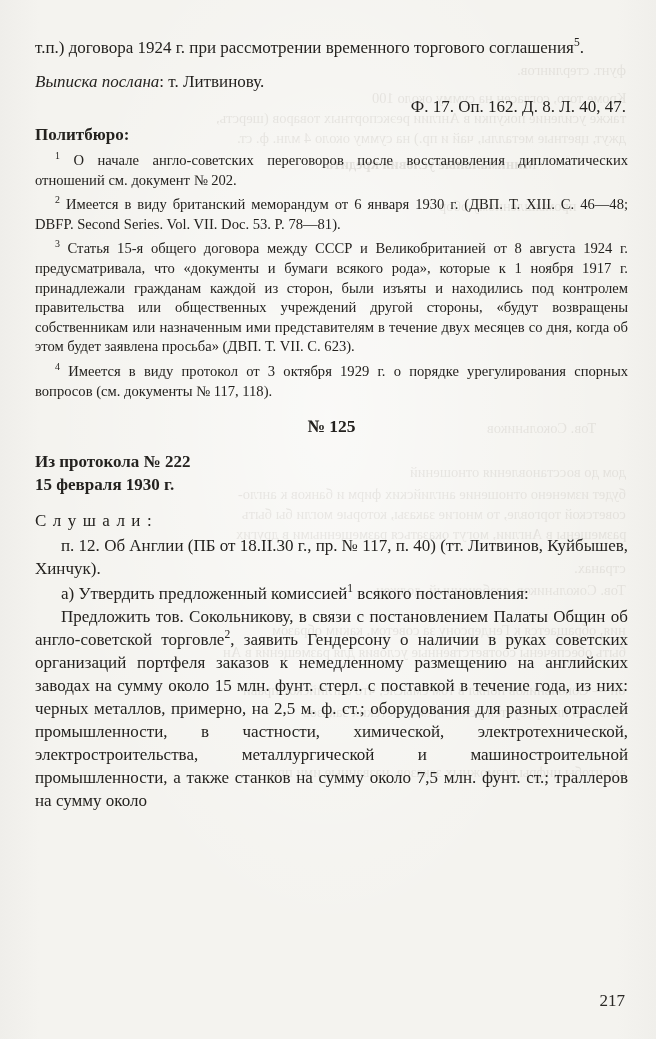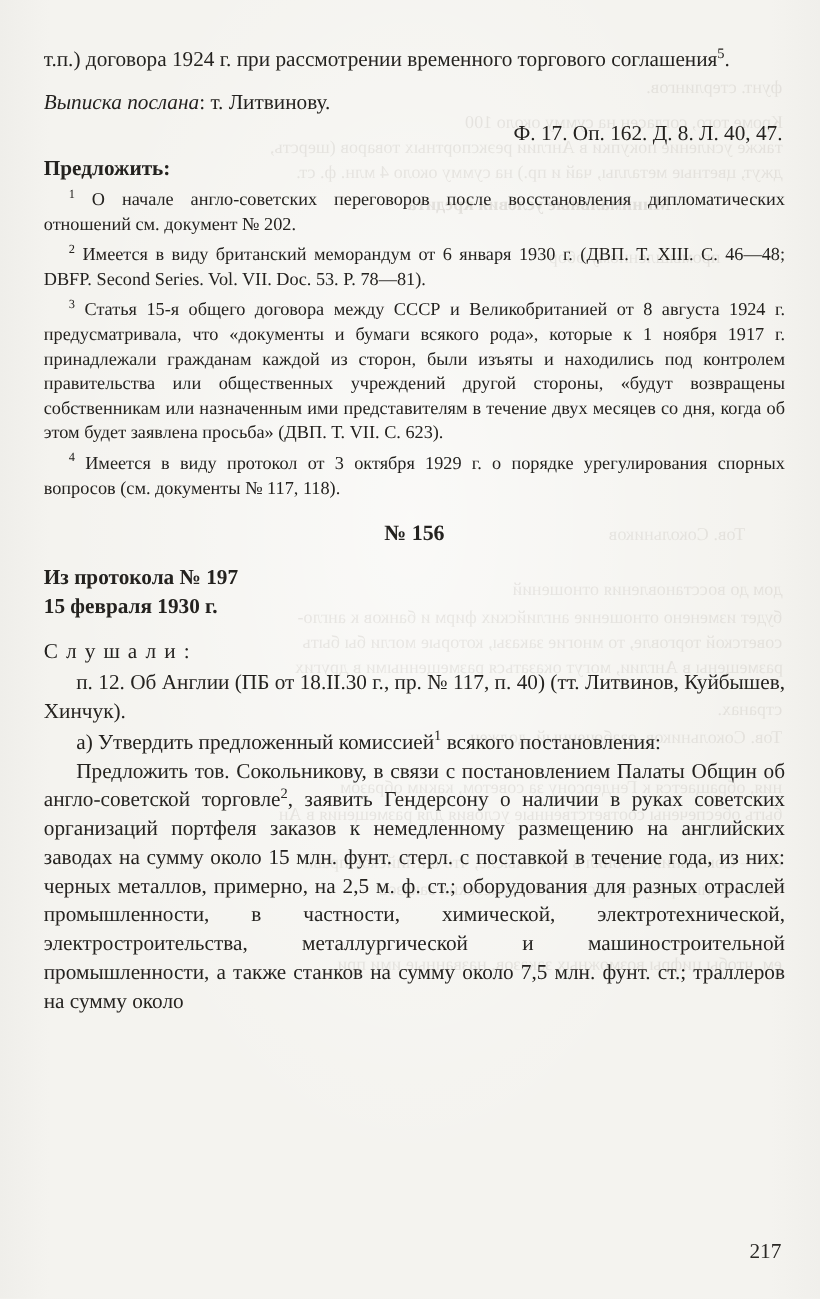--- a/index.html
+++ b/index.html
@@ -127,30 +127,30 @@
   <div class="bleed" style="top:764px; right:30px;">ем, чтобы цифры возможных заказов, названные ими при</div>
 
   <div class="content">
 
     <p class="body-text cont"><span>т.п.) договора 1924 г. при рассмотрении временного торгового соглашения</span><sup>5</sup><span>.</span></p>
 
     <p class="vypiska"><span class="ital">Выписка послана</span><span>: т. Литвинову.</span></p>
 
     <p class="archive-ref">Ф. 17. Оп. 162. Д. 8. Л. 40, 47.</p>
 
-    <p class="notes-heading">Предложить:</p>
+    <p class="notes-heading">Политбюро:</p>
 
     <p class="footnote"><sup>1</sup> <span>О начале англо-советских переговоров после восстановления дипломатических отношений см. документ № 202.</span></p>
     <p class="footnote"><sup>2</sup> <span>Имеется в виду британский меморандум от 6 января 1930 г. (ДВП. Т. XIII. С. 46—48; DBFP. Second Series. Vol. VII. Doc. 53. P. 78—81).</span></p>
     <p class="footnote"><sup>3</sup> <span>Статья 15-я общего договора между СССР и Великобританией от 8 августа 1924 г. предусматривала, что «документы и бумаги всякого рода», которые к 1 ноября 1917 г. принадлежали гражданам каждой из сторон, были изъяты и находились под контролем правительства или общественных учреждений другой стороны, «будут возвращены собственникам или назначенным ими представителям в течение двух месяцев со дня, когда об этом будет заявлена просьба» (ДВП. Т. VII. С. 623).</span></p>
     <p class="footnote"><sup>4</sup> <span>Имеется в виду протокол от 3 октября 1929 г. о порядке урегулирования спорных вопросов (см. документы № 117, 118).</span></p>
 
-    <p class="doc-number">№ 156</p>
+    <p class="doc-number">№ 125</p>
 
-    <p class="doc-source"><span>Из протокола № 197</span><br><span>15 февраля 1930 г.</span></p>
+    <p class="doc-source"><span>Из протокола № 222</span><br><span>15 февраля 1930 г.</span></p>
 
     <p class="spaced-heading">Слушали:</p>
 
     <p class="body-text indent after-heading">п. 12. Об Англии (ПБ от 18.II.30 г., пр. № 117, п. 40) (тт. Литвинов, Куйбышев, Хинчук).</p>
 
 
     <p class="body-text indent after-heading"><span>а) Утвердить предложенный комиссией</span><sup>1</sup><span> всякого постановления:</span></p>
 
     <p class="body-text indent"><span>Предложить тов. Сокольникову, в связи с постановлением Палаты Общин об англо-советской торговле</span><sup>2</sup><span>, заявить Гендерсону о наличии в руках советских организаций портфеля заказов к немедленному размещению на английских заводах на сумму около 15 млн. фунт. стерл. с поставкой в течение года, из них: черных металлов, примерно, на 2,5 м. ф. ст.; оборудования для разных отраслей промышленности, в частности, химической, электротехнической, электростроительства, металлургической и машиностроительной промышленности, а также станков на сумму около 7,5 млн. фунт. ст.; траллеров на сумму около</span></p>
 

